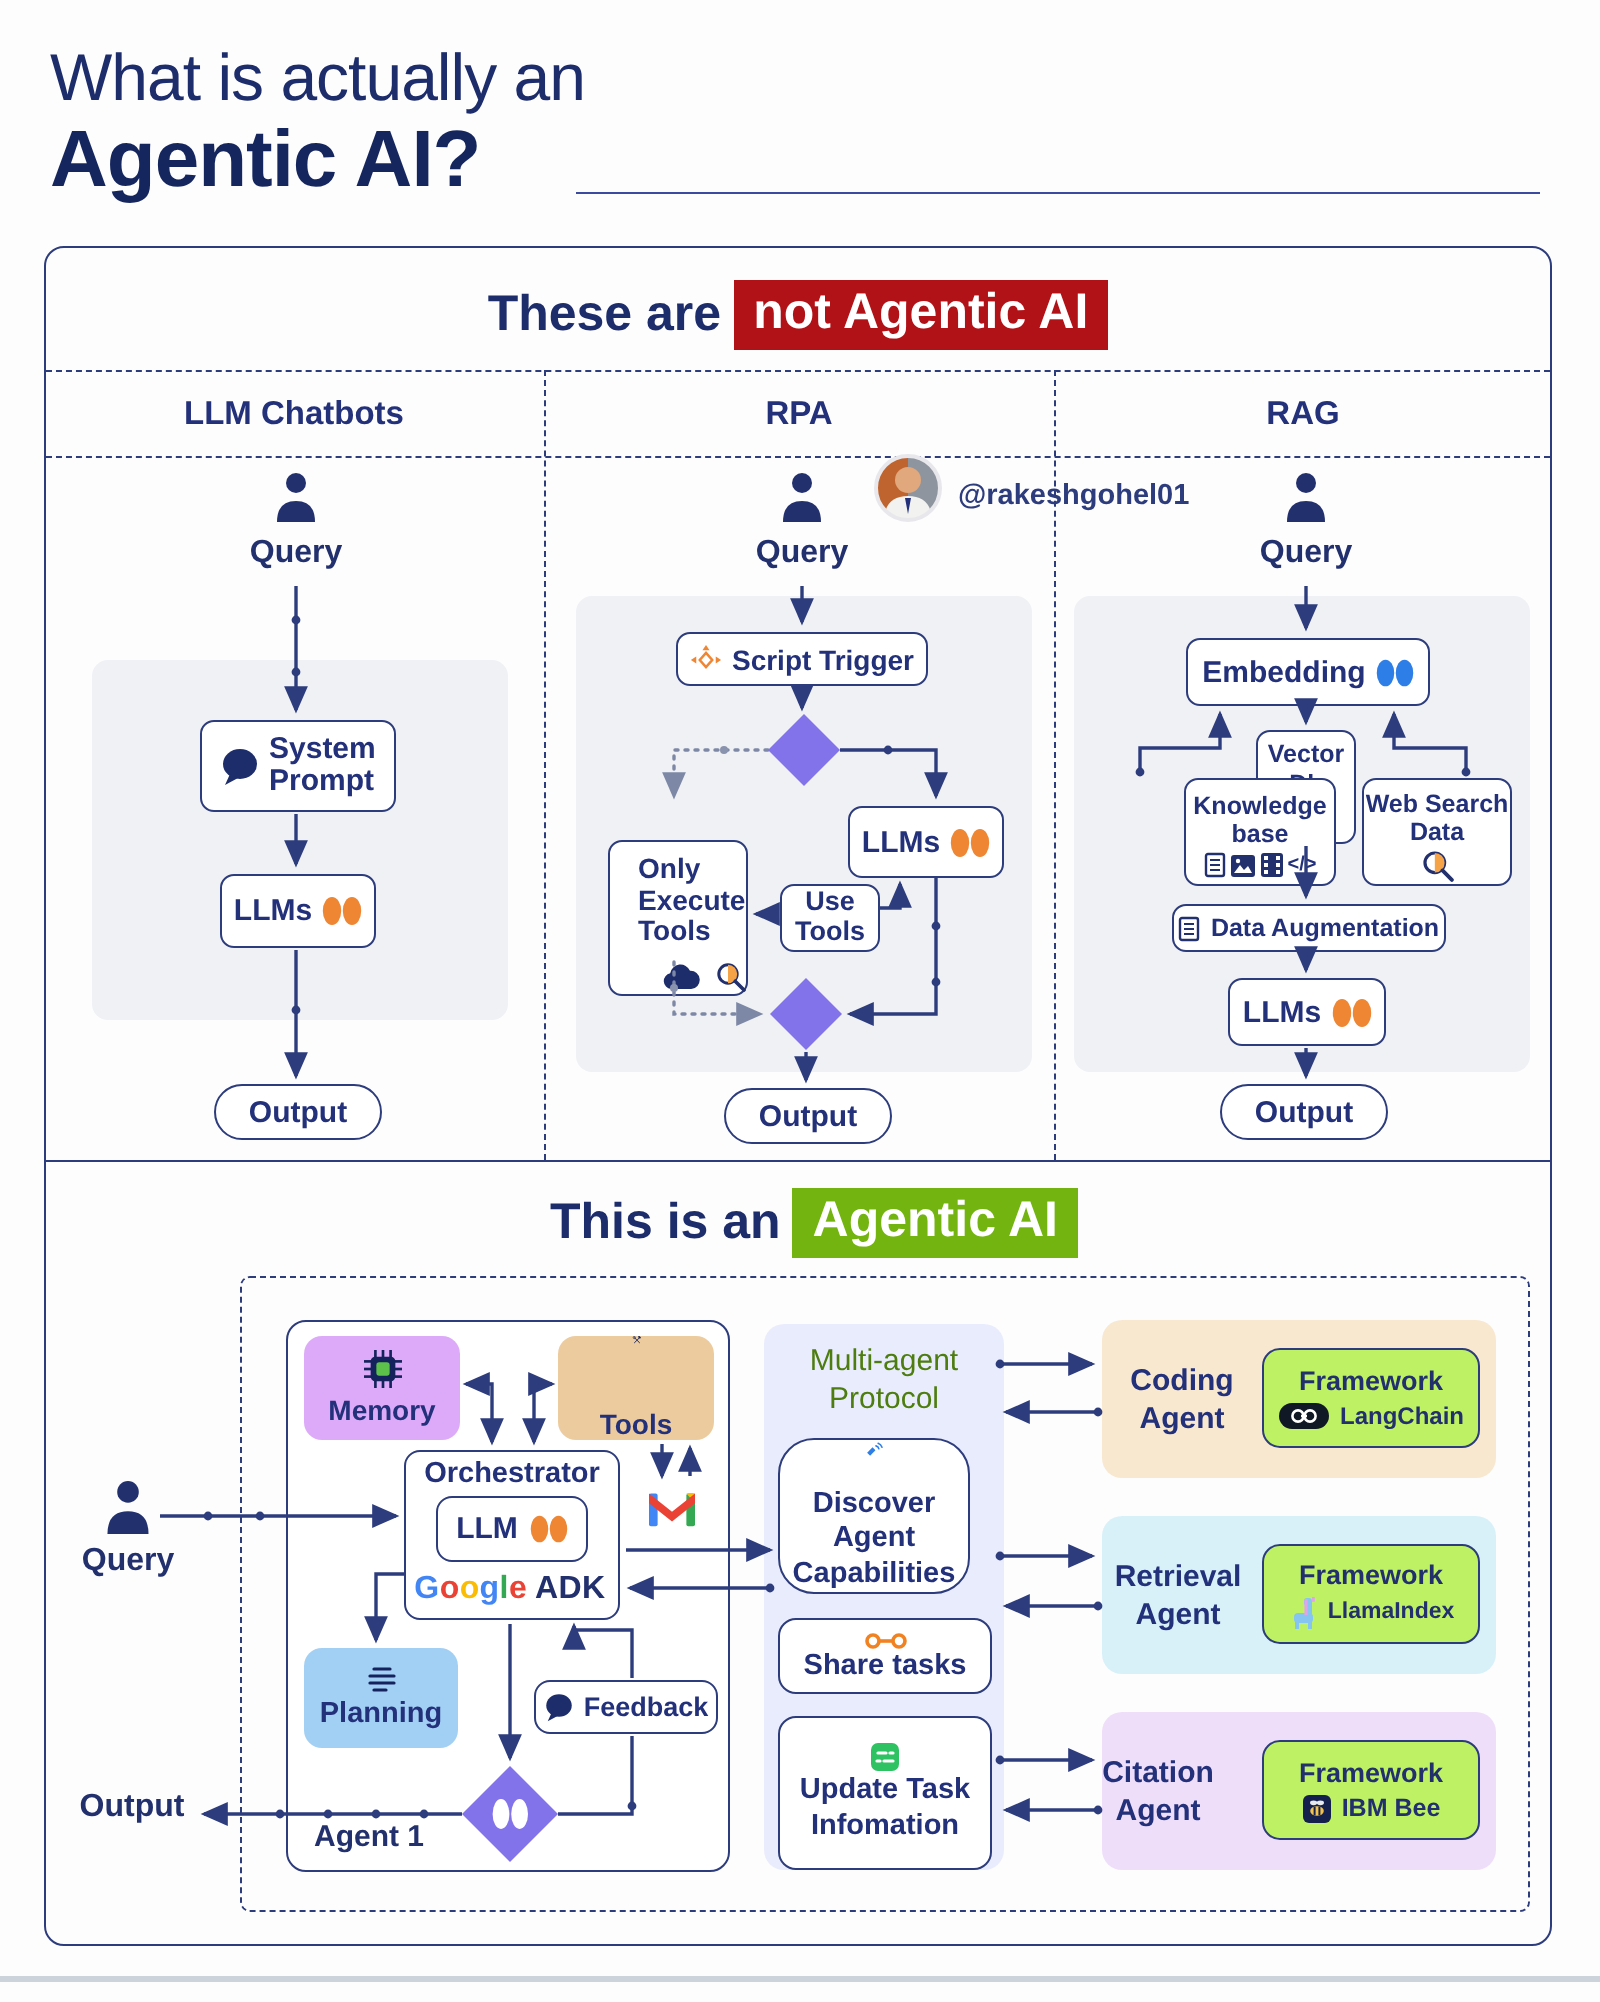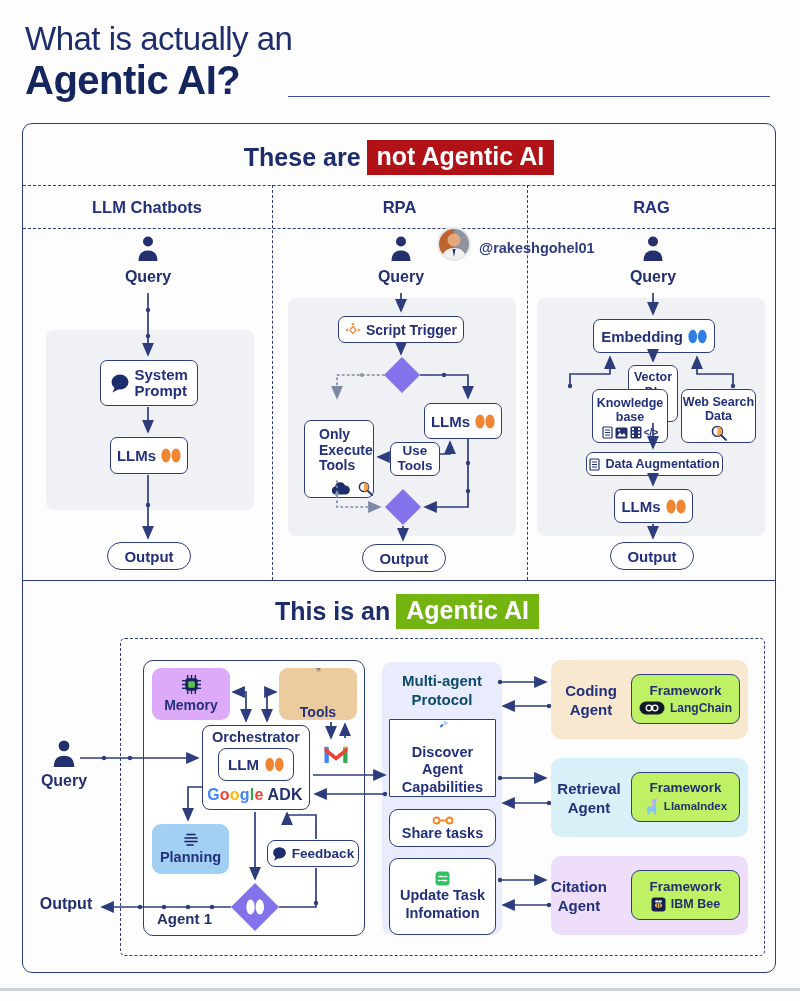--- a/index.html
+++ b/index.html
@@ -365,23 +365,23 @@
 
   <div class="nbox" style="left:267px; top:840px; width:92px; height:27px; border-radius:8px;">
     <svg width="15" height="15" viewBox="0 0 20 20" fill="#1d2d6b">
         <ellipse cx="10" cy="9" rx="8.5" ry="7.5"></ellipse>
         <path d="M5 14 L2.5 19.5 L9 16 Z"></path>
       </svg>
     <span style="font-size:13.5px; font-weight:600; color:#23307a;text-align:center;">Feedback</span>
   </div>
 
   <div class="abs" style="left:382px; top:662px; width:120px; height:273px; background:#e9ecfc; border-radius:10px;"></div>
-  <div class="abs" style="left:382px; top:672px; width:120px; font-size:15px; font-weight:700; text-align:center; line-height:1.25; color:#0c4a6e;">Multi-agent Protocol</div>
-
-  <div class="nbox" style="left:389px; top:719px; width:107px; height:78px; border-radius:1px; flex-direction:column; gap:16px;">
+  <div class="abs" style="left:382px; top:672px; width:120px; font-size:15px; font-weight:400; text-align:center; line-height:1.25; color:#4d7c0f;">Multi-agent Protocol</div>
+
+  <div class="nbox" style="left:389px; top:719px; width:96px; height:78px; border-radius:18px; flex-direction:column; gap:16px;">
     <svg width="20" height="16" viewBox="0 0 20 16">
       <path d="M3 13 L8.5 7.5 L11.5 10.5 L6 16 Z" fill="#2e7ee7"></path>
       <g stroke="#2e7ee7" stroke-width="1.6" fill="none" stroke-linecap="round">
           <path d="M12 6 a4 4 0 0 1 3 3"></path>
           <path d="M14.2 3.4 a7 7 0 0 1 4 4"></path>
         </g>
     </svg>
     <span class="lbl" style="font-size:14.5px; line-height:1.2;">Discover Agent Capabilities</span>
   </div>
 

